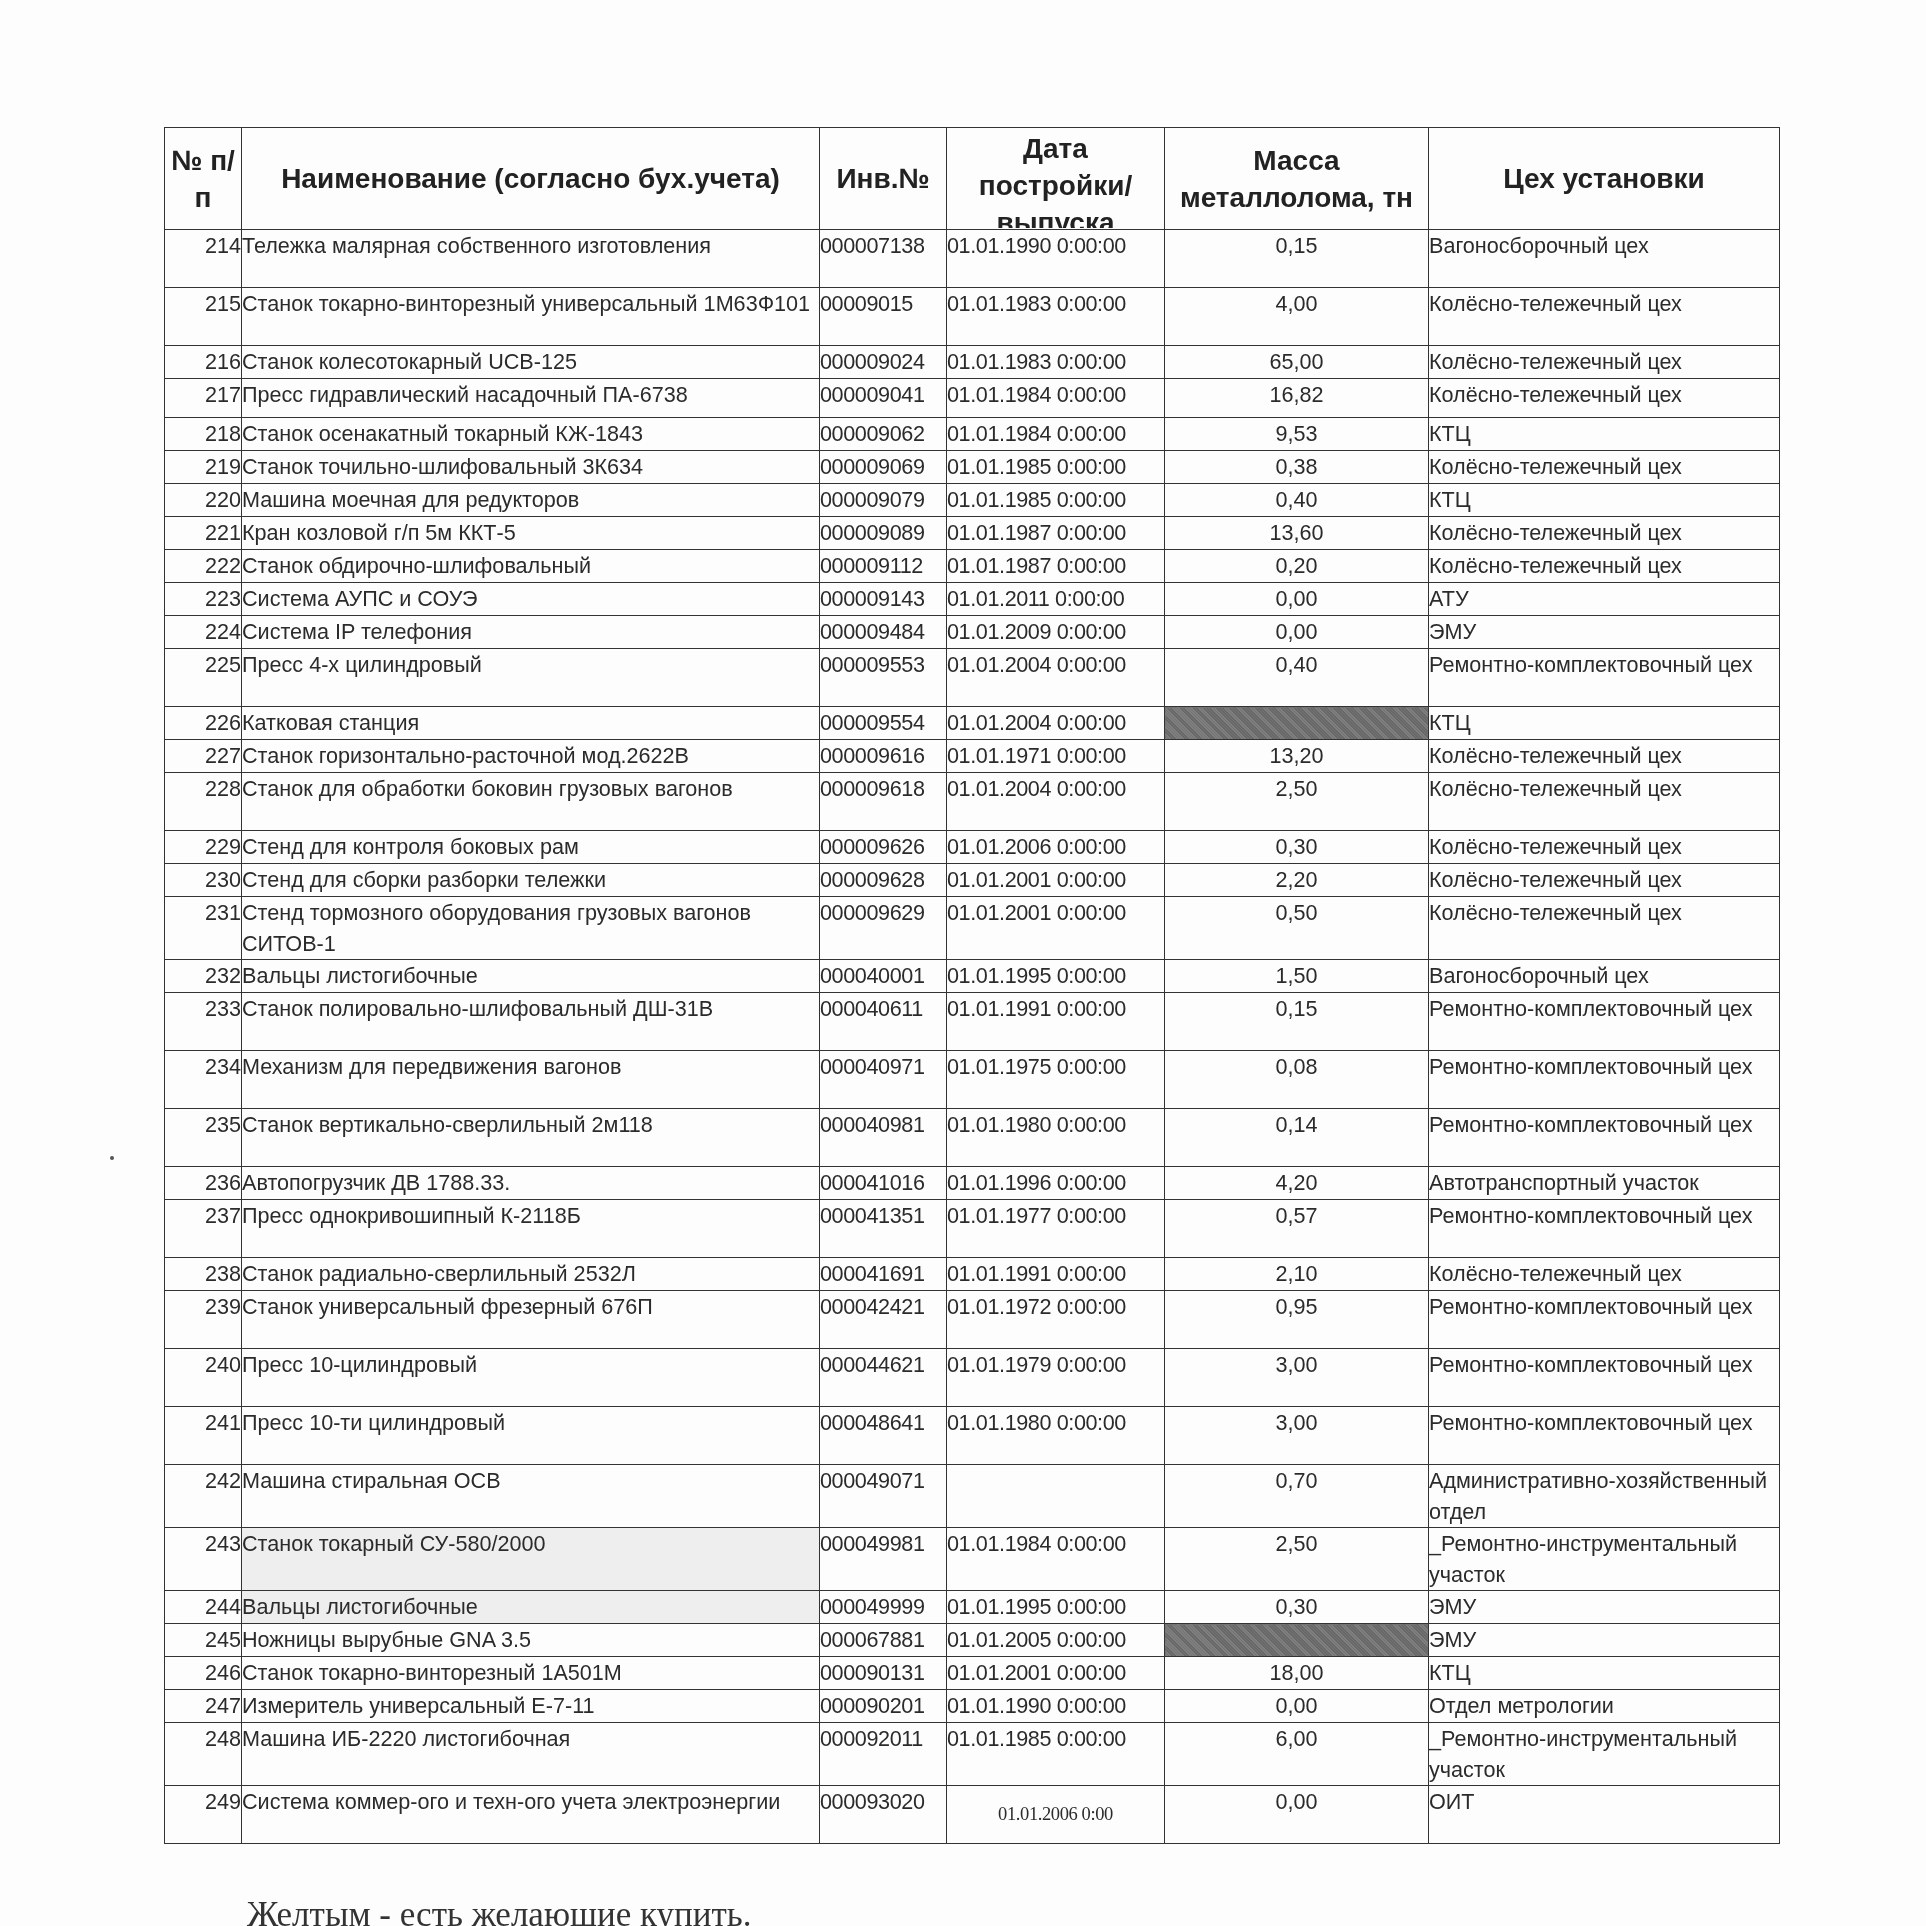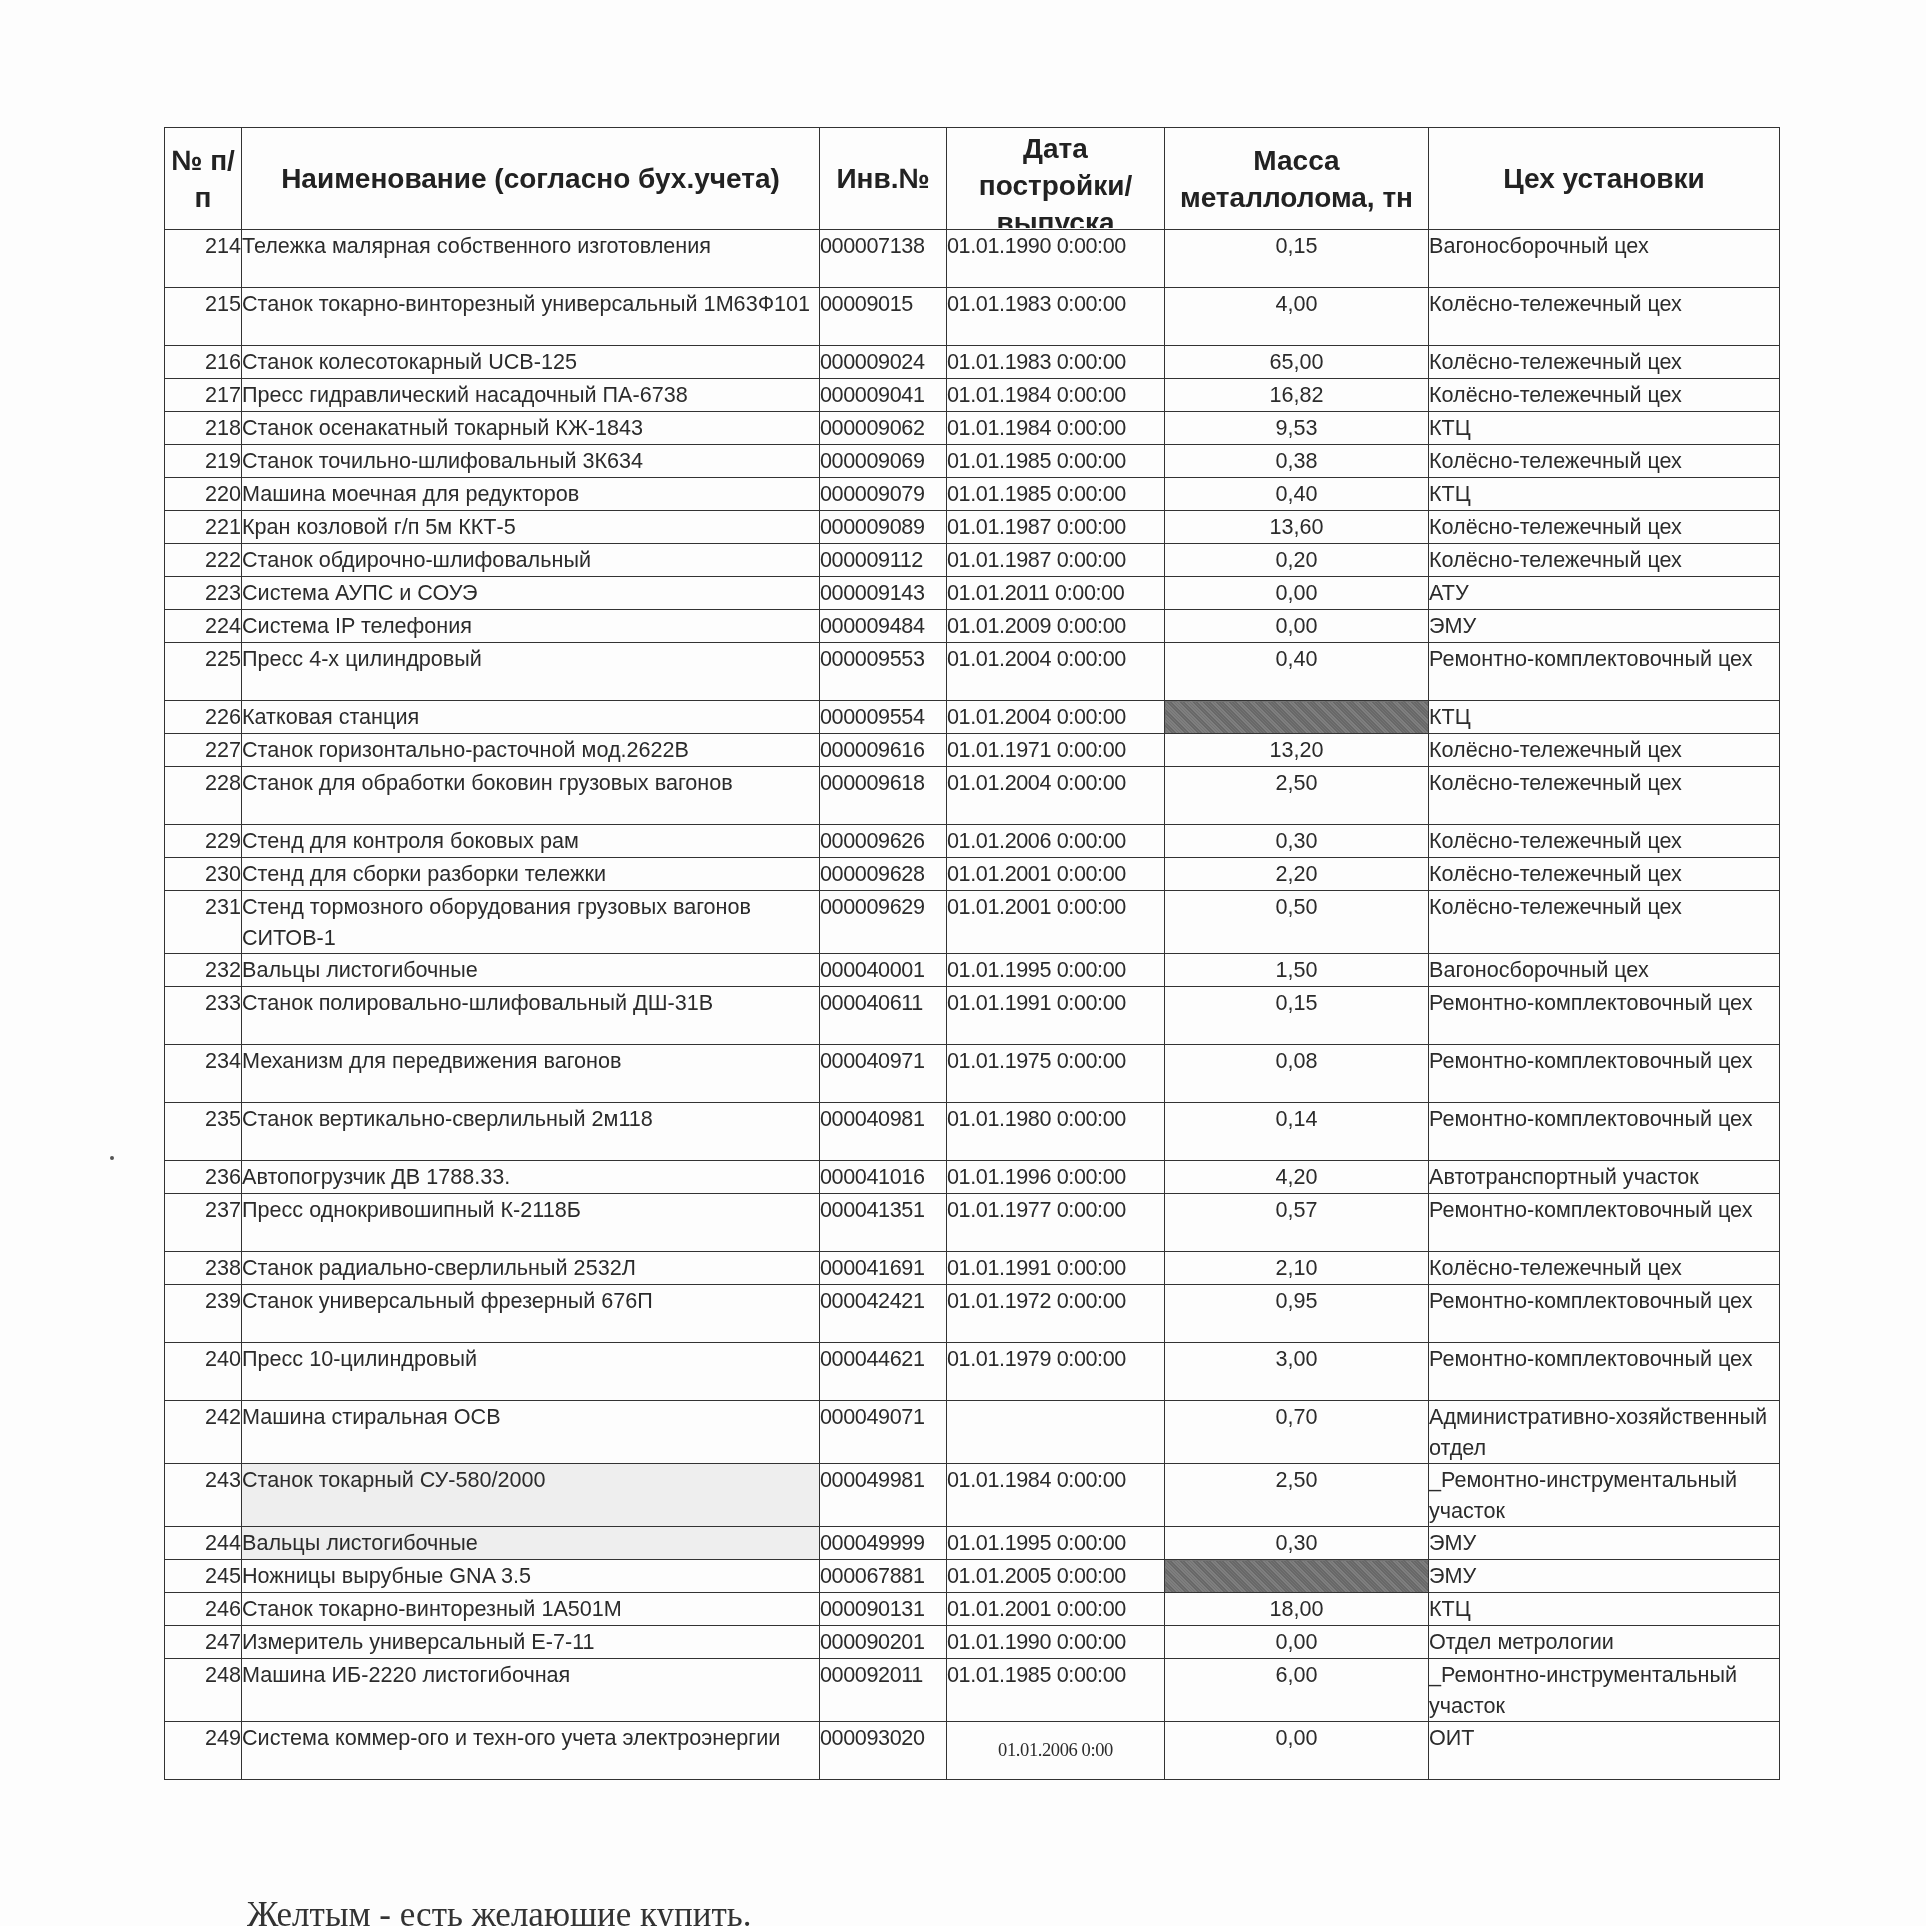--- a/index.html
+++ b/index.html
@@ -81,21 +81,21 @@
           <td class="shop">Колёсно-тележечный цех</td>
         </tr>
         <tr style="height: 33px;">
           <td class="num">216</td>
           <td class="name">Станок колесотокарный UCB-125</td>
           <td class="invno">000009024</td>
           <td class="date">01.01.1983 0:00:00</td>
           <td class="mass">65,00</td>
           <td class="shop">Колёсно-тележечный цех</td>
         </tr>
-        <tr style="height: 33px; padding-left: 45px;">
+        <tr style="height: 39px; padding-left: 45px;">
           <td class="num">217</td>
           <td class="name">Пресс гидравлический насадочный ПА-6738</td>
           <td class="invno">000009041</td>
           <td class="date">01.01.1984 0:00:00</td>
           <td class="mass">16,82</td>
           <td class="shop">Колёсно-тележечный цех</td>
         </tr>
         <tr style="height: 33px;">
           <td class="num">218</td>
           <td class="name">Станок осенакатный токарный КЖ-1843</td>
@@ -274,20 +274,28 @@
         </tr>
         <tr style="height: 58px;">
           <td class="num">240</td>
           <td class="name">Пресс 10-цилиндровый</td>
           <td class="invno">000044621</td>
           <td class="date">01.01.1979 0:00:00</td>
           <td class="mass">3,00</td>
           <td class="shop">Ремонтно-комплектовочный цех</td>
         </tr>
         <tr style="height: 58px;">
+          <td class="num">241</td>
+          <td class="name">Пресс 10-ти цилиндровый</td>
+          <td class="invno">000048641</td>
+          <td class="date">01.01.1980 0:00:00</td>
+          <td class="mass">3,00</td>
+          <td class="shop">Ремонтно-комплектовочный цех</td>
+        </tr>
+        <tr style="height: 58px;">
           <td class="num">242</td>
           <td class="name">Машина стиральная ОСВ</td>
           <td class="invno">000049071</td>
           <td class="date"></td>
           <td class="mass">0,70</td>
           <td class="shop">Административно-хозяйственный отдел</td>
         </tr>
         <tr class="hl" style="height: 58px;">
           <td class="num">243</td>
           <td class="name">Станок токарный СУ-580/2000</td>

